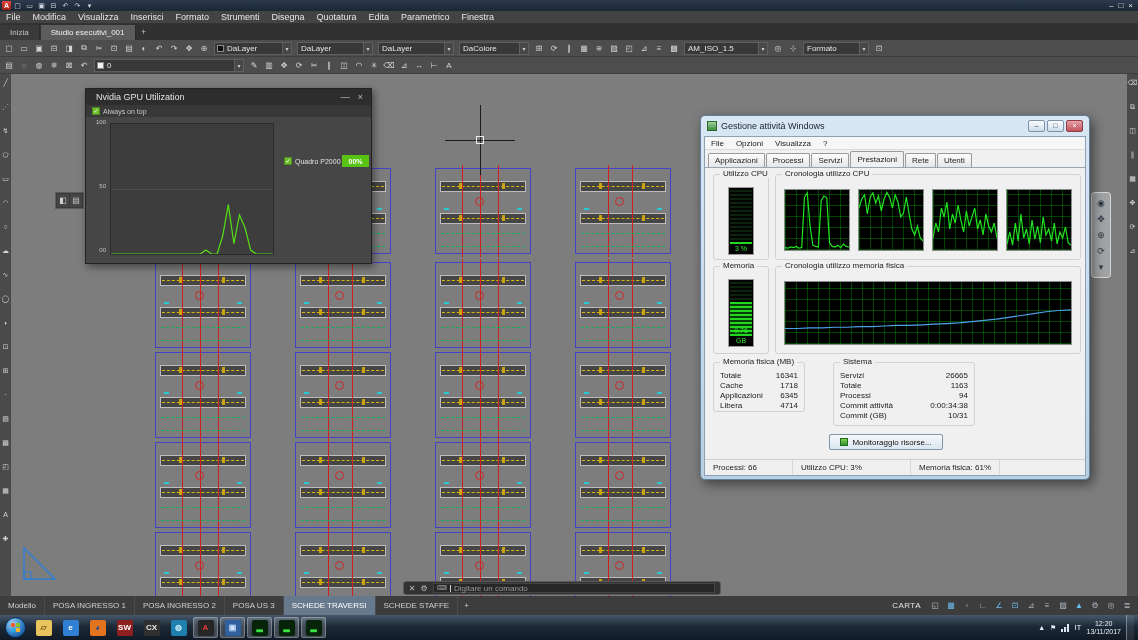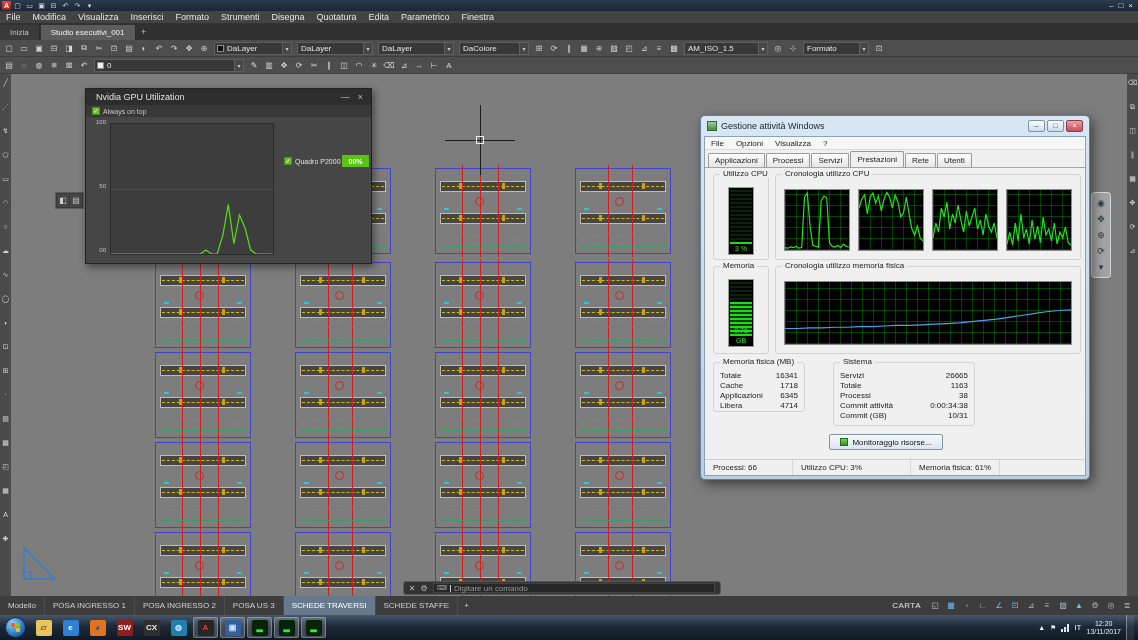--- a/index.html
+++ b/index.html
@@ -853,21 +853,21 @@
               <div class="kv">
                 <div class="k">Servizi</div>
                 <div class="v">26665</div>
               </div>
               <div class="kv">
                 <div class="k">Totale</div>
                 <div class="v">1163</div>
               </div>
               <div class="kv">
                 <div class="k">Processi</div>
-                <div class="v">38</div>
+                <div class="v">94</div>
               </div>
               <div class="kv">
                 <div class="k">Commit attività</div>
                 <div class="v">0:00:34:38</div>
               </div>
               <div class="kv">
                 <div class="k">Commit (GB)</div>
                 <div class="v">10/31</div>
               </div>
             </div>

